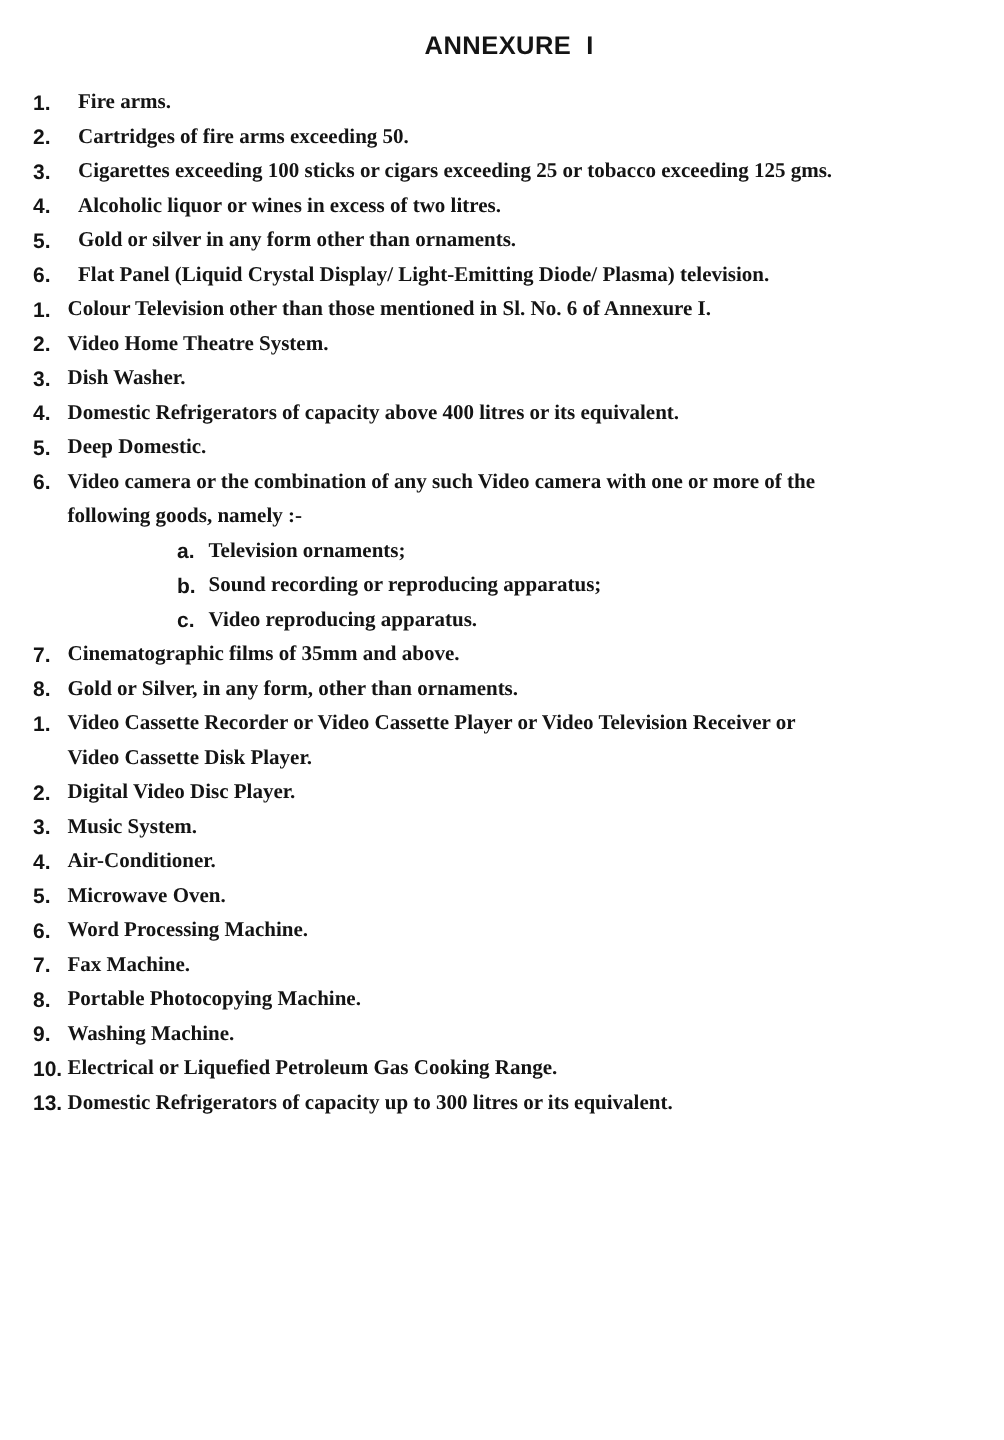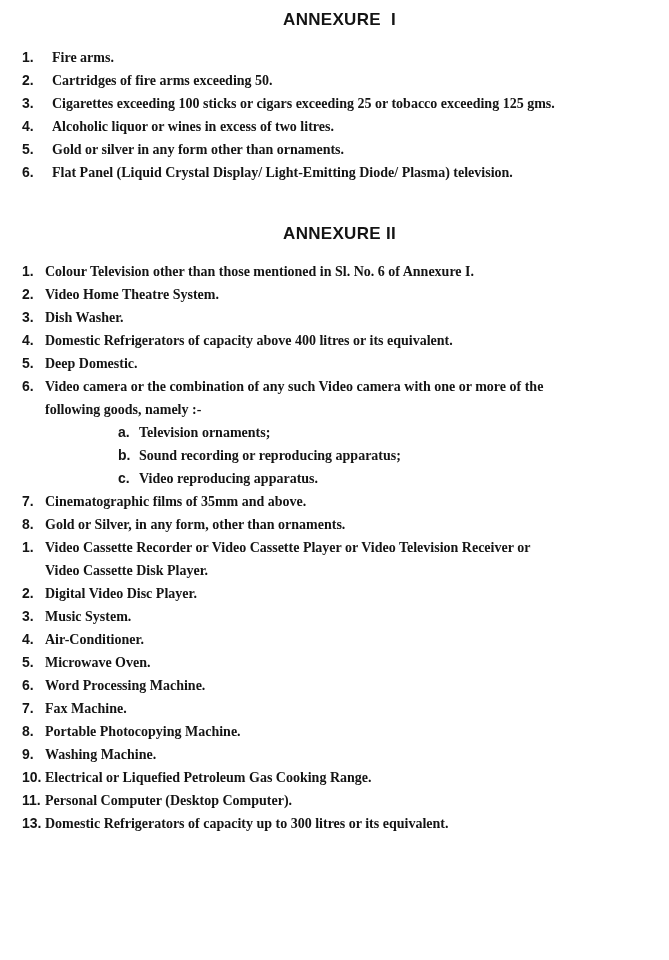--- a/index.html
+++ b/index.html
@@ -13,21 +13,21 @@
     overflow: hidden;
     font-family: "Liberation Sans", sans-serif;
     font-weight: bold;
     color: #141414;
     -webkit-font-smoothing: antialiased;
   }
   .page {
     box-sizing: border-box;
     width: 669px;
     height: 960px;
-    padding: 10px 12px 0 22px;
+    padding: 21px 12px 0 22px;
     background: #ffffff;
   }
   .annexure-heading {
     font-size: 17px;
     line-height: 20px;
     font-weight: bold;
     text-align: center;
     margin: 0 0 16px 0;
     white-space: pre; 
     letter-spacing: 0.3px;
@@ -95,21 +95,20 @@
           <span class="text">Gold or silver in any form other than ornaments.</span>
         </div>
         <div class="item">
           <span class="num">6.</span>
           <span class="text">Flat Panel (Liquid Crystal Display/ Light-Emitting Diode/ Plasma) television.</span>
         </div>
       </div>
   </section>
 
   <section class="section-2">
-    <h2 class="annexure-heading">ANNEXURE II</h2>
     <div class="items">
         <div class="item">
           <span class="num">1.</span>
           <span class="text">Colour Television other than those mentioned in Sl. No. 6 of Annexure I.</span>
         </div>
         <div class="item">
           <span class="num">2.</span>
           <span class="text">Video Home Theatre System.</span>
         </div>
         <div class="item">
@@ -189,23 +188,19 @@
         </div>
         <div class="item">
           <span class="num">9.</span>
           <span class="text">Washing Machine.</span>
         </div>
         <div class="item">
           <span class="num">10.</span>
           <span class="text">Electrical or Liquefied Petroleum Gas Cooking Range.</span>
         </div>
         <div class="item">
-          <span class="num">11.</span>
-          <span class="text">Personal Computer (Desktop Computer).</span>
-        </div>
-        <div class="item">
           <span class="num">13.</span>
           <span class="text">Domestic Refrigerators of capacity up to 300 litres or its equivalent.</span>
         </div>
       </div>
   </section>
 
 </div>
 
 </body></html>

